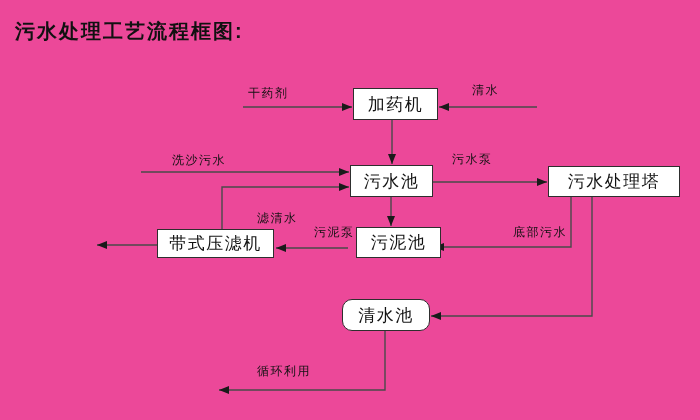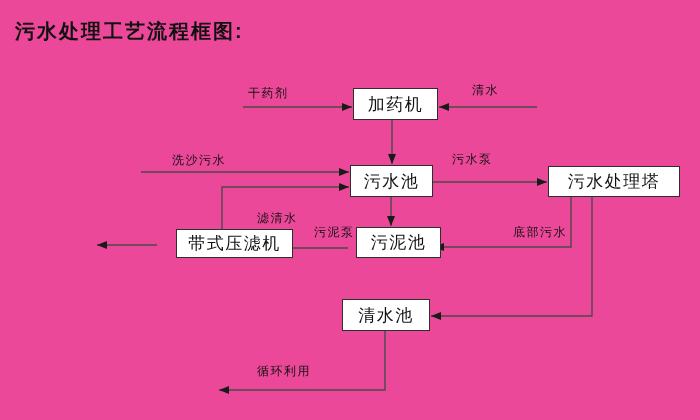--- a/index.html
+++ b/index.html
@@ -78,22 +78,22 @@
       <line x1="157" y1="245" x2="97" y2="245" marker-end="url(#ah)"></line>
       <polyline points="592,197 592,316 431,316" marker-end="url(#ah)"></polyline>
       <polyline points="385,331 385,390 219,390" marker-end="url(#ah)"></polyline>
     </g>
   </svg>
 
   <div class="node" style="left:353px; top:88px;  width:85px;  height:32px;">加药机</div>
   <div class="node" style="left:350px; top:165px; width:83px;  height:32px;">污水池</div>
   <div class="node" style="left:548px; top:166px; width:132px; height:31px;">污水处理塔</div>
   <div class="node" style="left:356px; top:227px; width:85px;  height:31px;">污泥池</div>
-  <div class="node" style="left:157px; top:229px; width:117px; height:29px;margin-left:19px;">带式压滤机</div>
-  <div class="node" style="left:342px; top:299px; width:88px;  height:32px;">清水池</div>
+  <div class="node" style="left:157px; top:229px; width:117px; height:29px;">带式压滤机</div>
+  <div class="node" style="left:342px; top:299px; width:88px;  height:32px;border-radius:10px;">清水池</div>
 
   <div class="elabel" style="left:248px; top:85px;">干药剂</div>
   <div class="elabel" style="left:472px; top:82px;">清水</div>
   <div class="elabel" style="left:172px; top:152px;">洗沙污水</div>
   <div class="elabel" style="left:257px; top:192px;margin-top:18px;">滤清水</div>
   <div class="elabel" style="left:452px; top:151px;">污水泵</div>
   <div class="elabel" style="left:473px; top:224px;margin-left:40px;">底部污水</div>
   <div class="elabel" style="left:282px; top:224px;margin-left:32px;">污泥泵</div>
   <div class="elabel" style="left:257px; top:363px;">循环利用</div>
 

